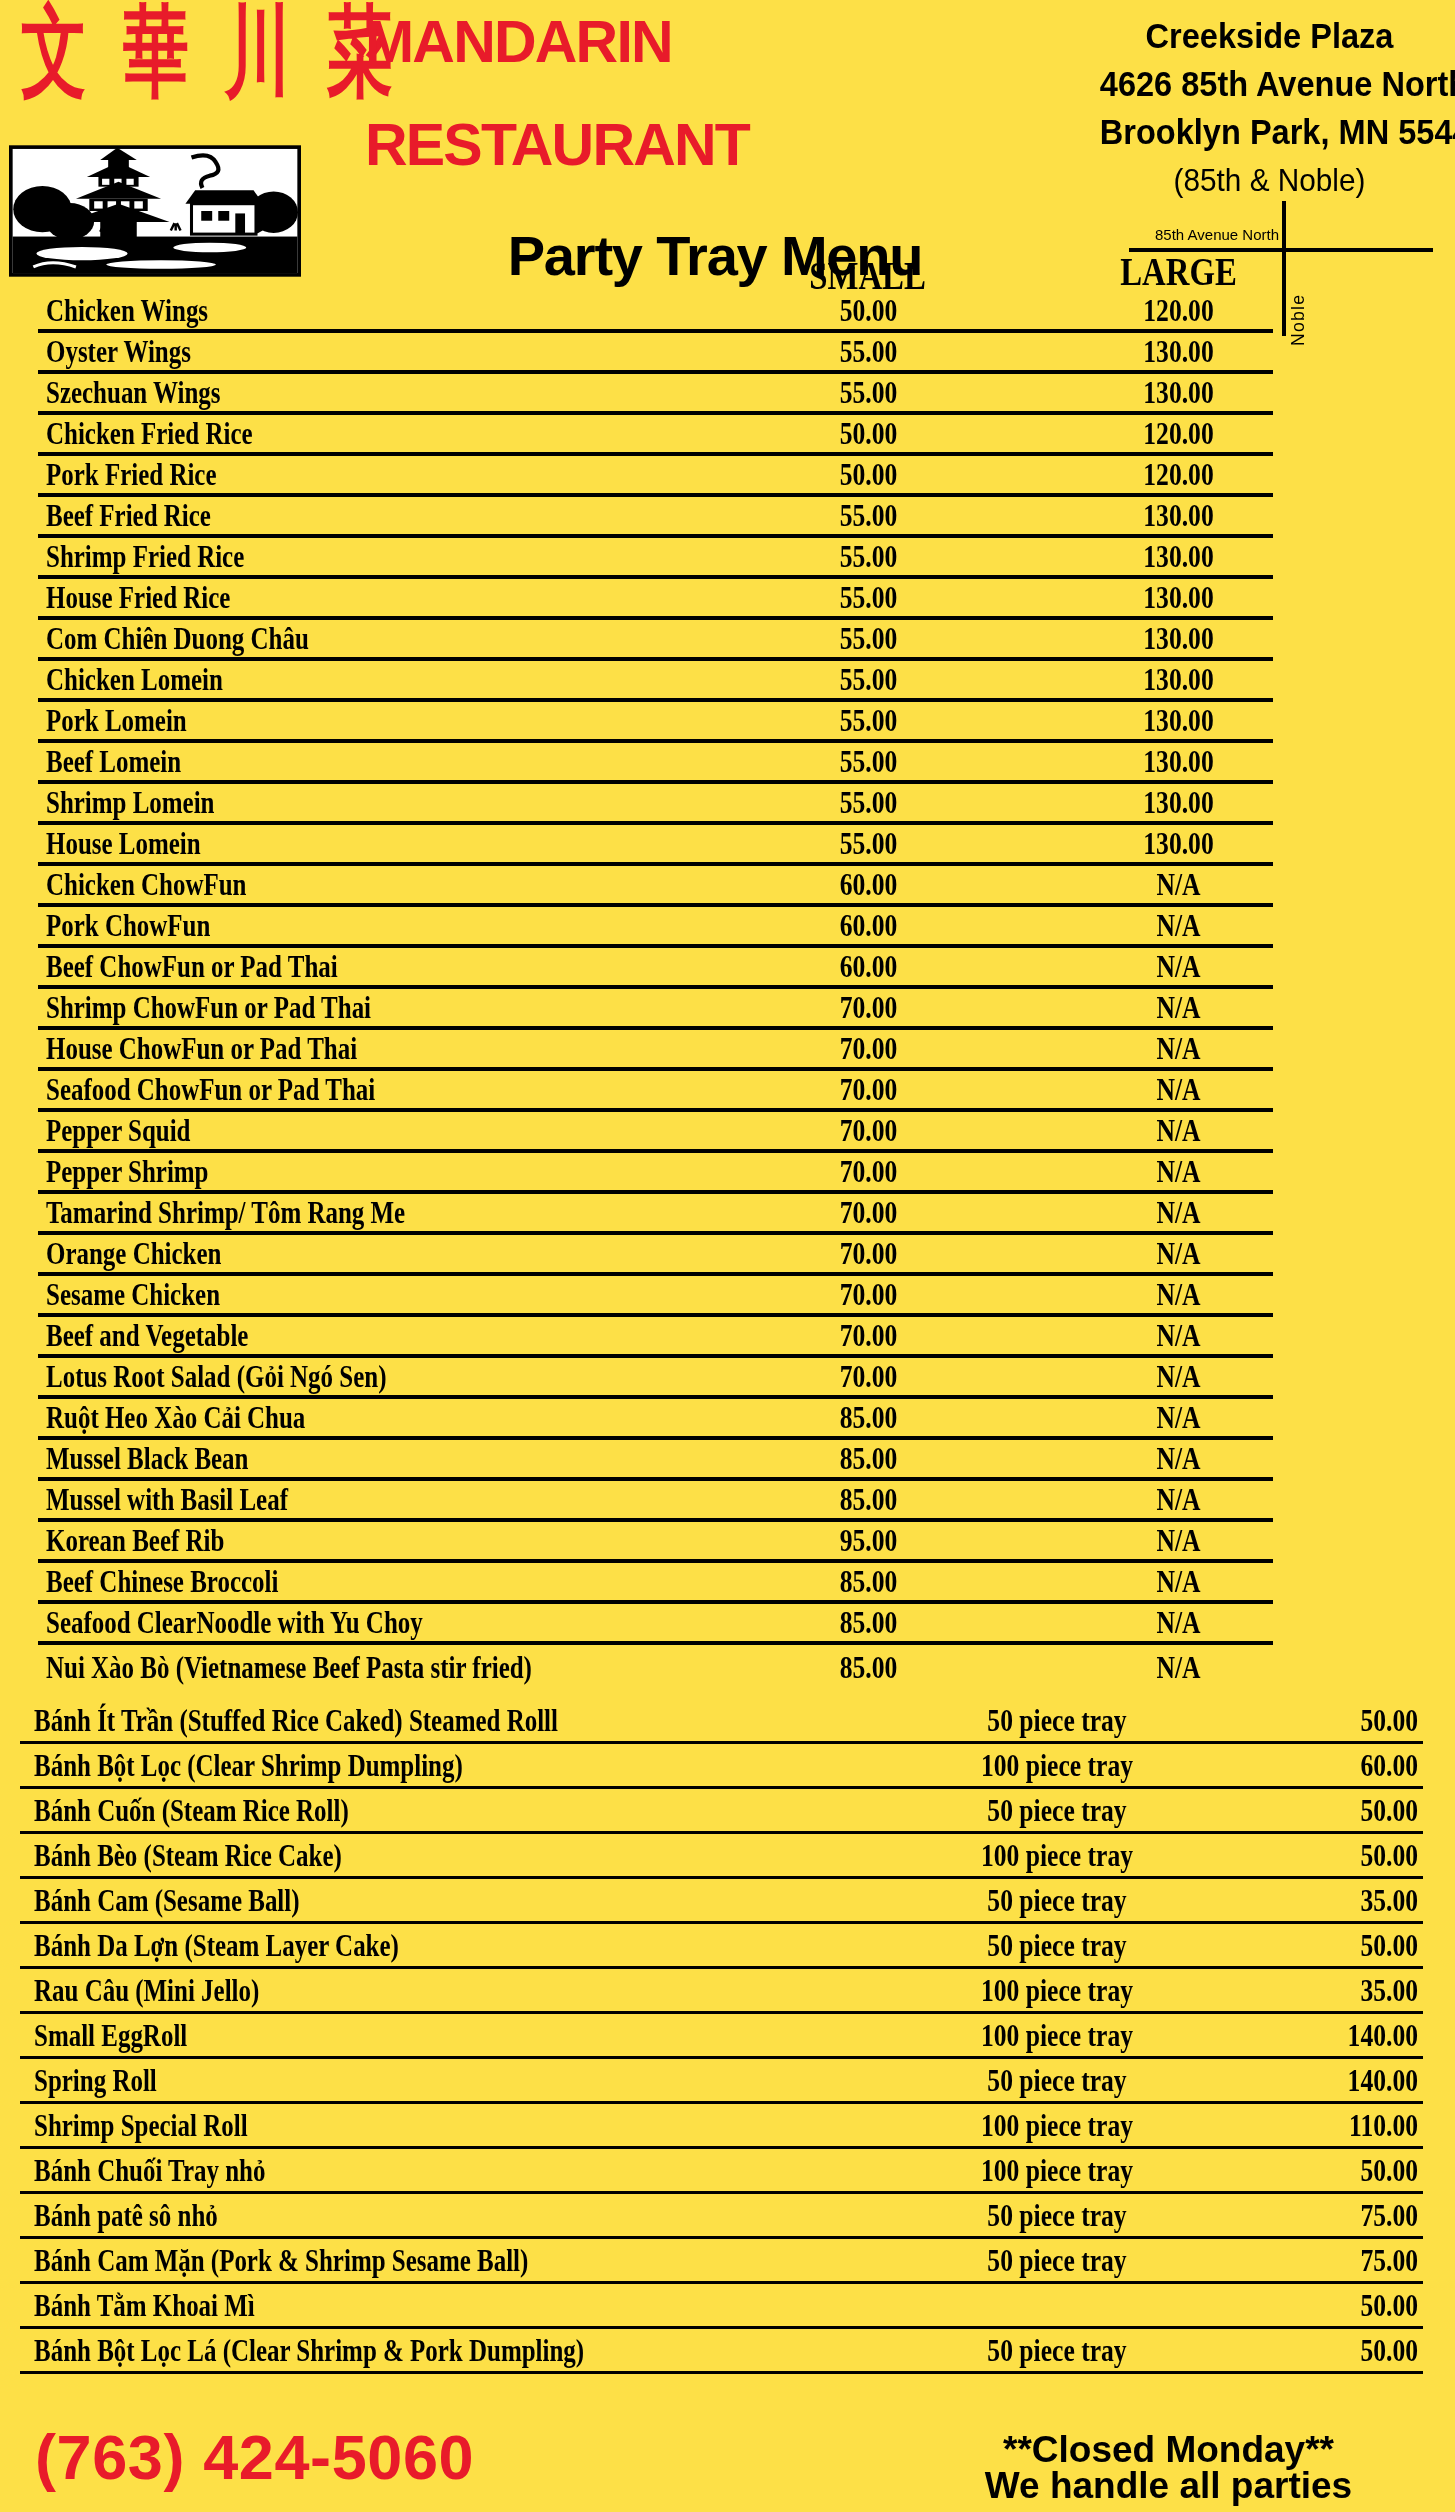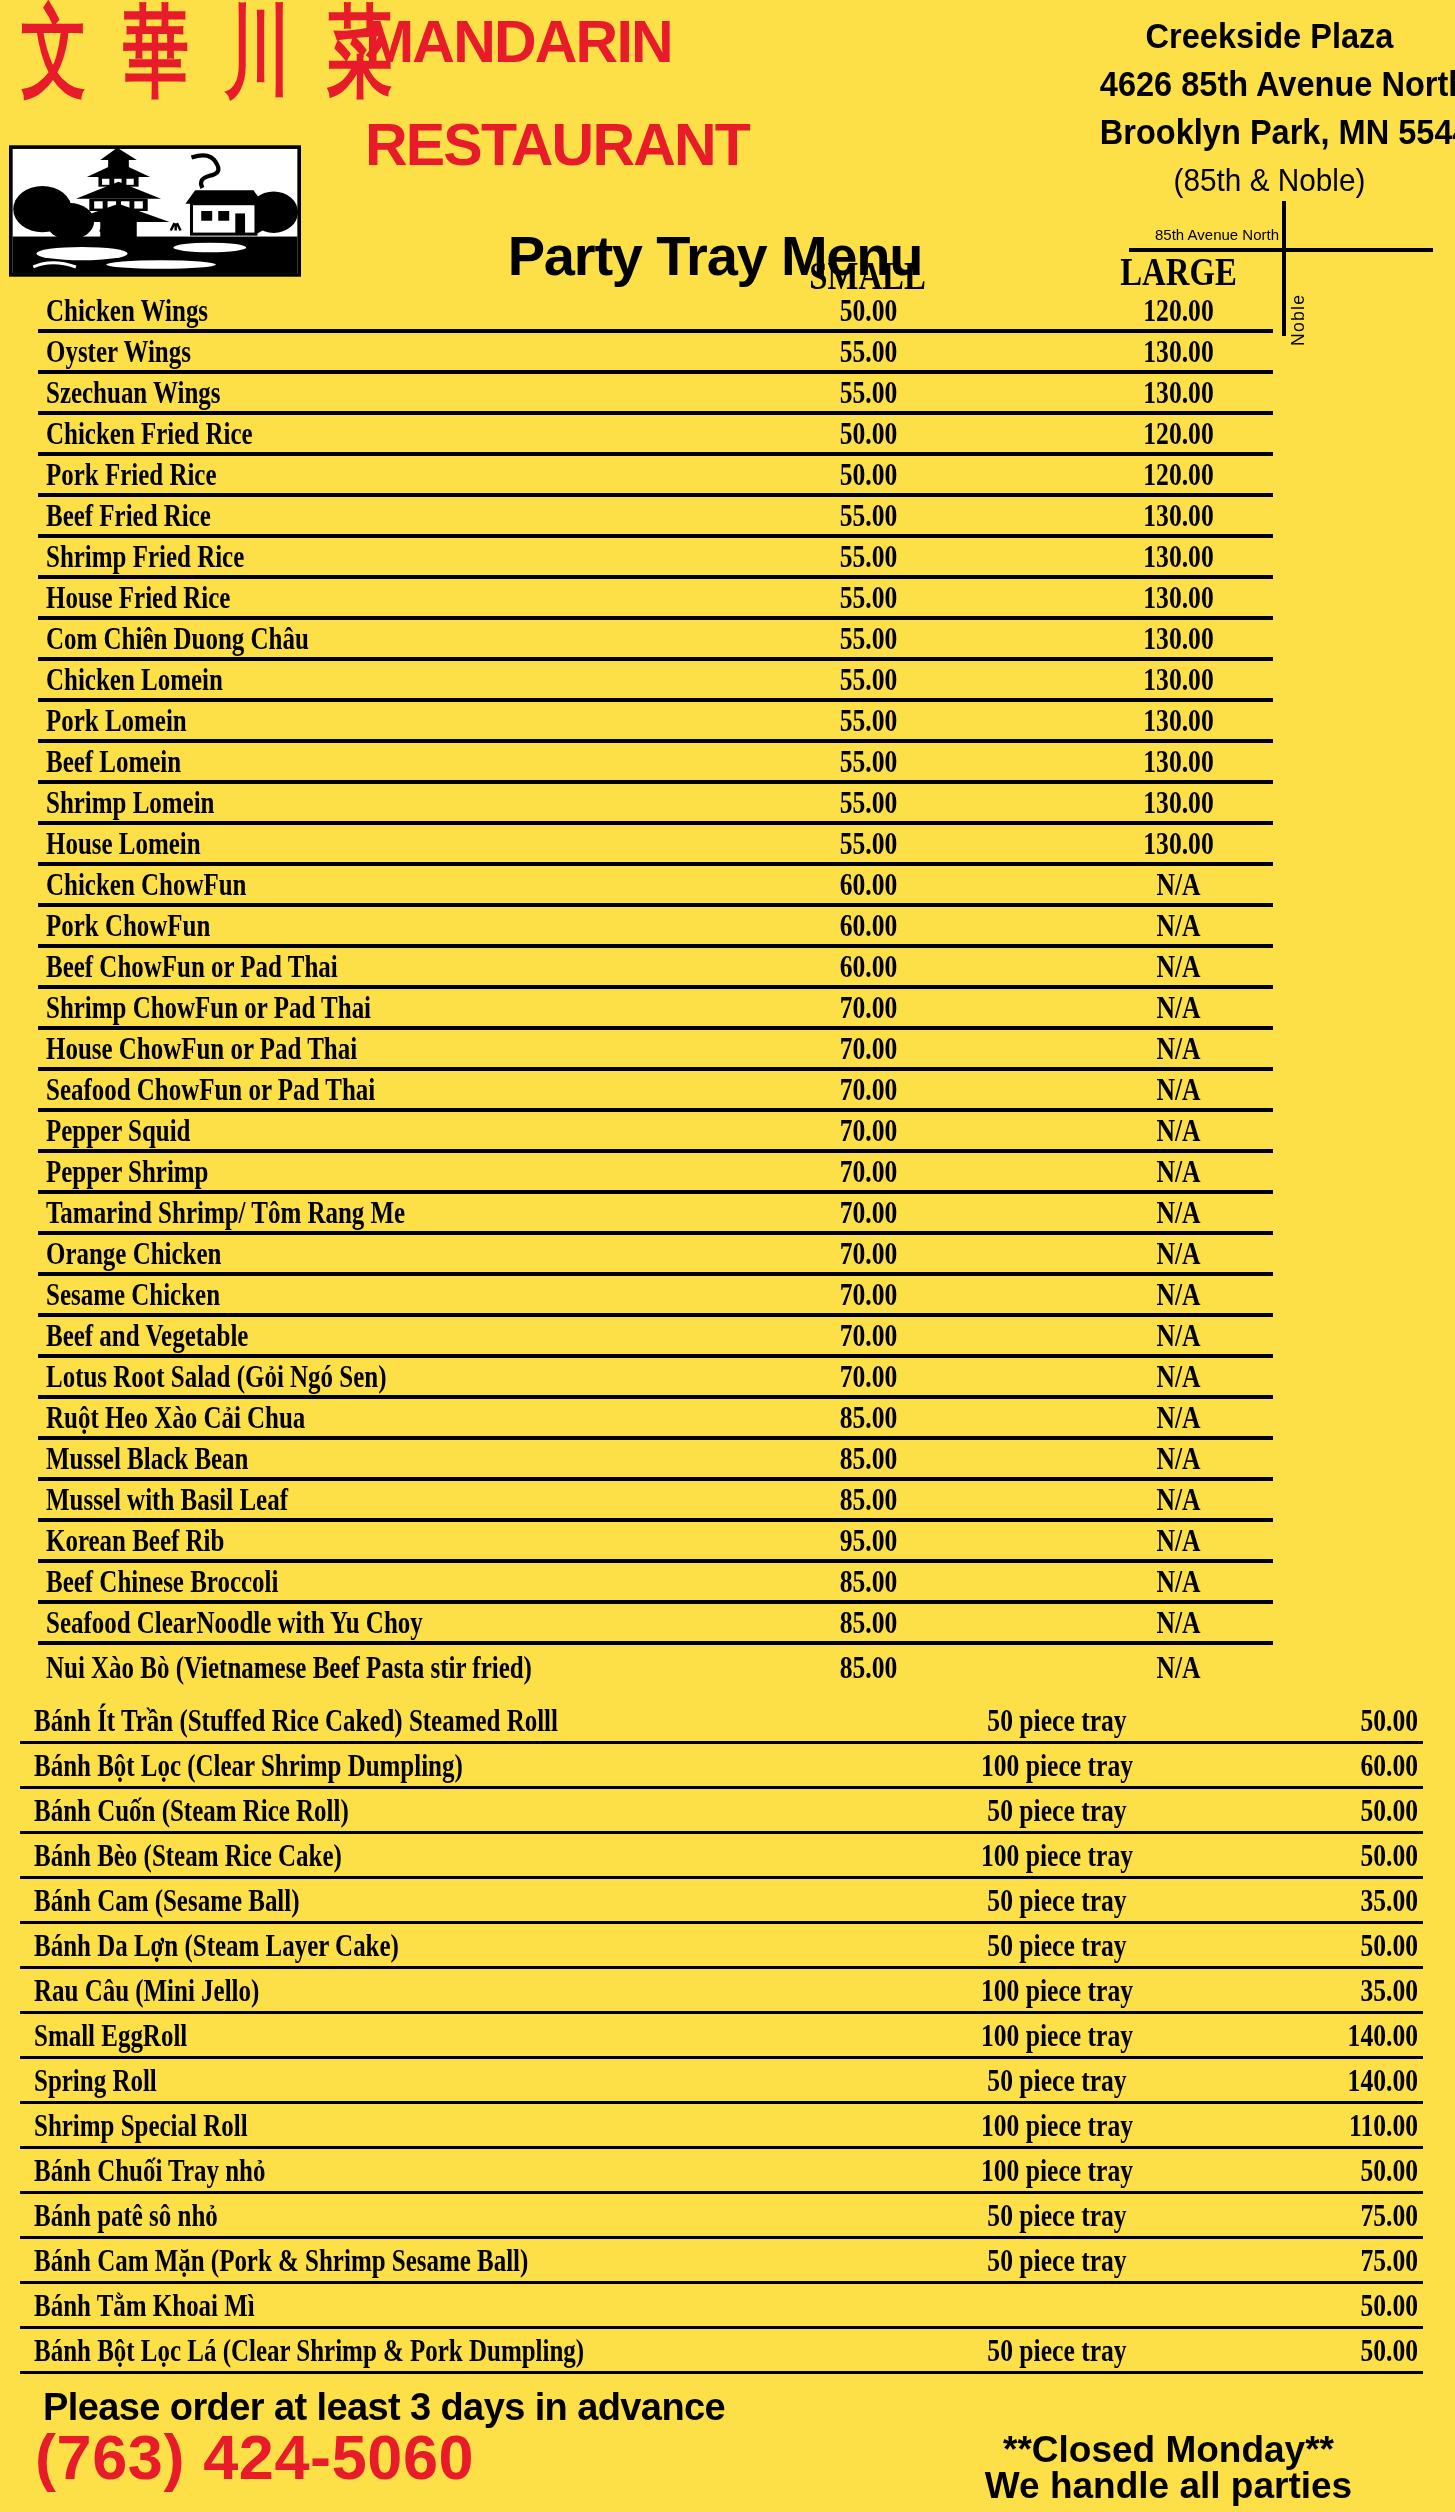--- a/index.html
+++ b/index.html
@@ -465,18 +465,17 @@
     <span class="mrow-text c-price">50.00</span>
   </div>
 
   <div class="t2row">
     <span class="mrow-text c-name2">Bánh Bột Lọc Lá (Clear Shrimp &amp; Pork Dumpling)</span>
     <span class="mrow-text c-tray">50 piece tray</span>
     <span class="mrow-text c-price">50.00</span>
   </div>
 </div>
 
-  <div class="order-note">Please order at least 3 days in advance</div>
   <div class="phone">(763) 424-5060</div>
   <div class="closed-note">**Closed Monday**</div>
   <div class="parties-note">We handle all parties</div>
 </div>
 
 
 </body></html>

